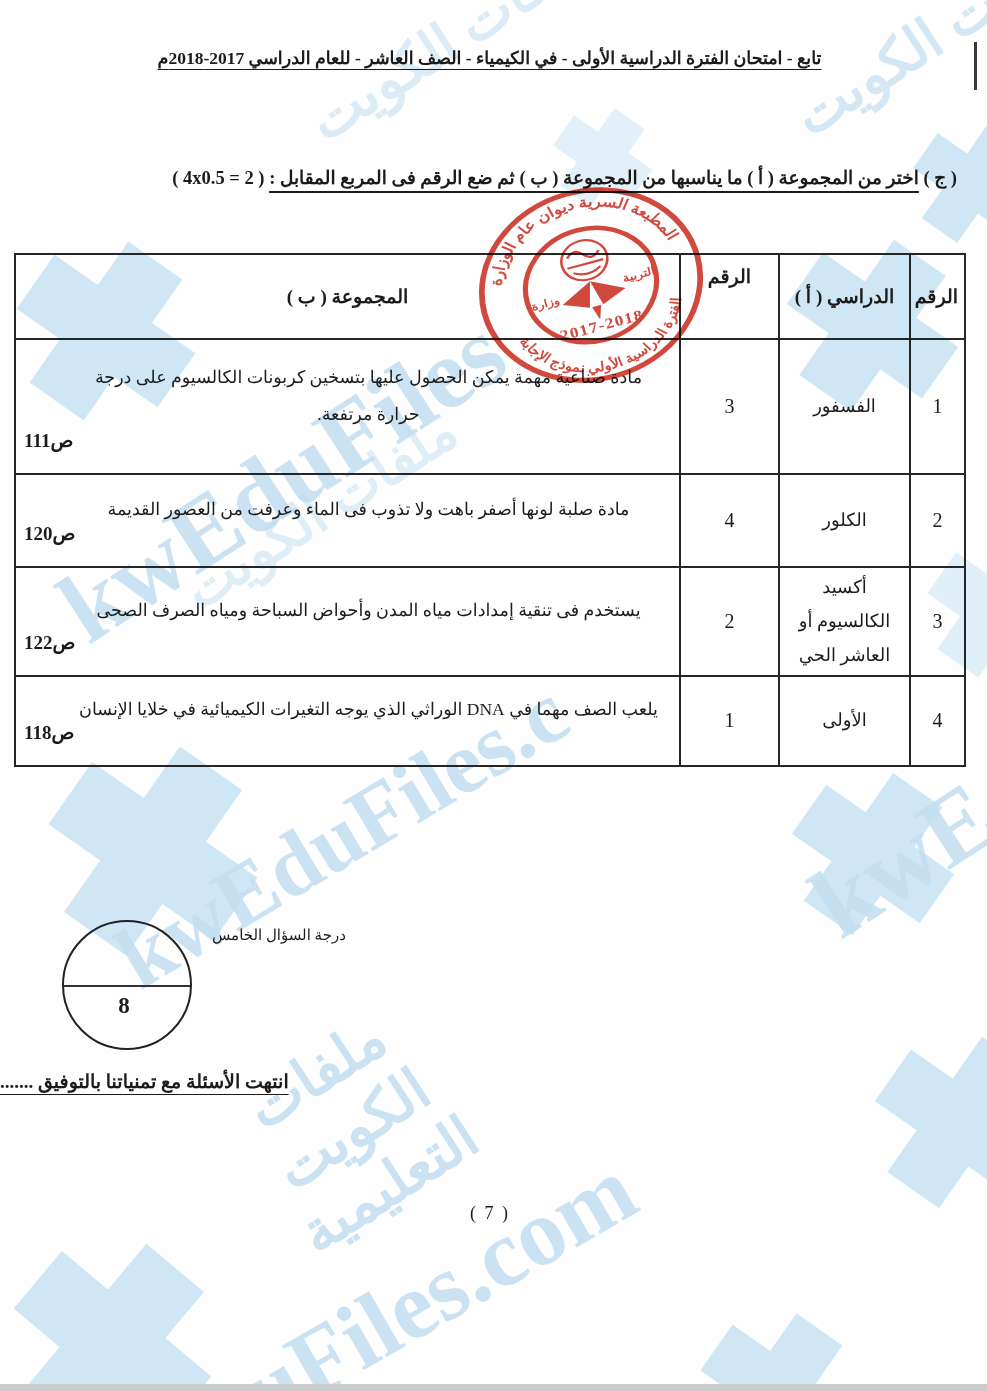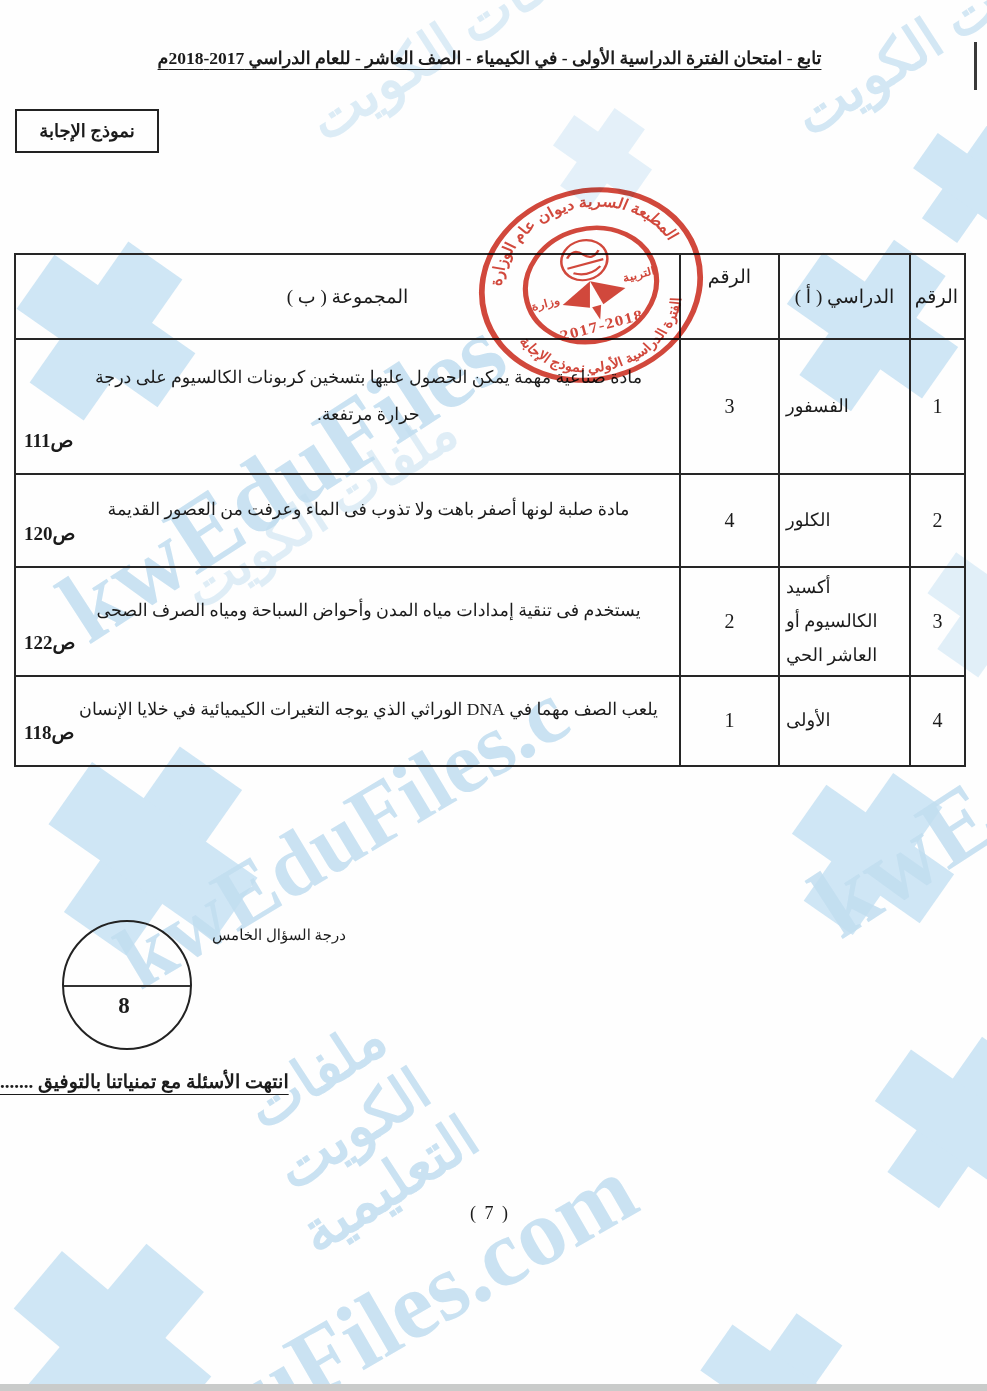--- a/index.html
+++ b/index.html
@@ -36,25 +36,25 @@
     font-size:18.5px;font-weight:bold;white-space:nowrap;
   }
   .question-line .u{text-decoration:underline;text-underline-offset:7px;text-decoration-thickness:2px;}
   .question-line .marks{direction:ltr;unicode-bidi:embed;}
   
   .match{
     position:absolute;left:14px;top:253px;width:952px;
     border-collapse:collapse;direction:rtl;table-layout:fixed;
   }
   .match th,.match td{border:2px solid #262626;vertical-align:middle;padding:2px 6px;background:transparent;}
-  .match th{font-weight:normal;font-size:19px;text-align:center;}
+  .match th{font-weight:bold;font-size:19px;text-align:center;}
   .th-row{height:85px;}
   .r1{height:135px;} .r2{height:93px;} .r3{height:102px;} .r4{height:90px;}
   td.num{font-size:20px;text-align:center;font-weight:normal;}
-  td.grpa{font-size:18px;text-align:left;line-height:1.9;}
+  td.grpa{font-size:18px;text-align:center;line-height:1.9;}
   td.desc{position:relative;font-size:17.5px;text-align:center;line-height:2.1;padding:4px 18px 26px 60px;}
   td.desc .pref{
     position:absolute;left:8px;bottom:12px;font-weight:bold;font-size:19px;
     direction:rtl;
   }
   th.vtop{vertical-align:top;padding-top:10px;}
   
   .stamp-wrap{
     position:absolute;left:475px;top:186px;width:232px;height:198px;
     transform:rotate(-15deg);mix-blend-mode:multiply;opacity:.93;z-index:2;
@@ -111,22 +111,26 @@
     <div class="wm-text wm-ar" style="left:215px;top:1120px;font-size:58px;transform:rotate(-33deg);white-space:normal;width:330px;">
       <div>ملفات الكويت</div>
       <div>التعليمية</div>
     </div>
   </div>
 
   <div class="content">
 
     <div class="header-line">تابع - امتحان الفترة الدراسية الأولى - في الكيمياء - الصف العاشر - للعام الدراسي 2017-2018م</div>
 
-    <div class="answer-box">نموذج الإجابة</div>
-
+
+    <div class="question-line">
+      <span>( ج )</span>
+      <span class="u">اختر من المجموعة ( أ ) ما يناسبها من المجموعة ( ب ) ثم ضع الرقم فى المربع المقابل :</span>
+      <span class="marks">( 4x0.5 = 2 )</span>
+    </div>
 
     <table class="match" dir="rtl">
       <colgroup>
         <col style="width:55px">
           <col style="width:131px">
           <col style="width:99px">
           <col>
       </colgroup>
       <tbody>
           <tr class="th-row">

